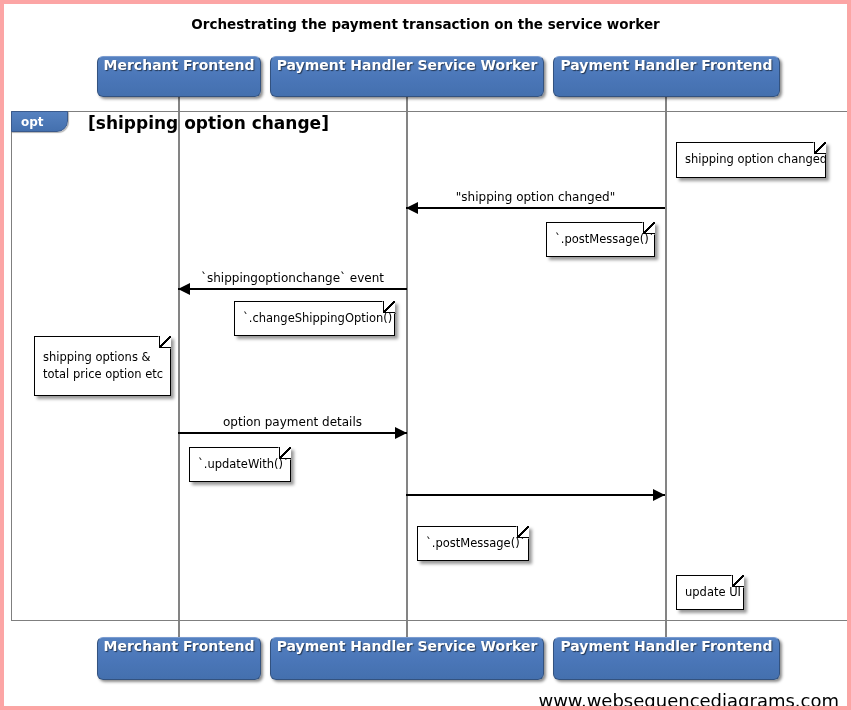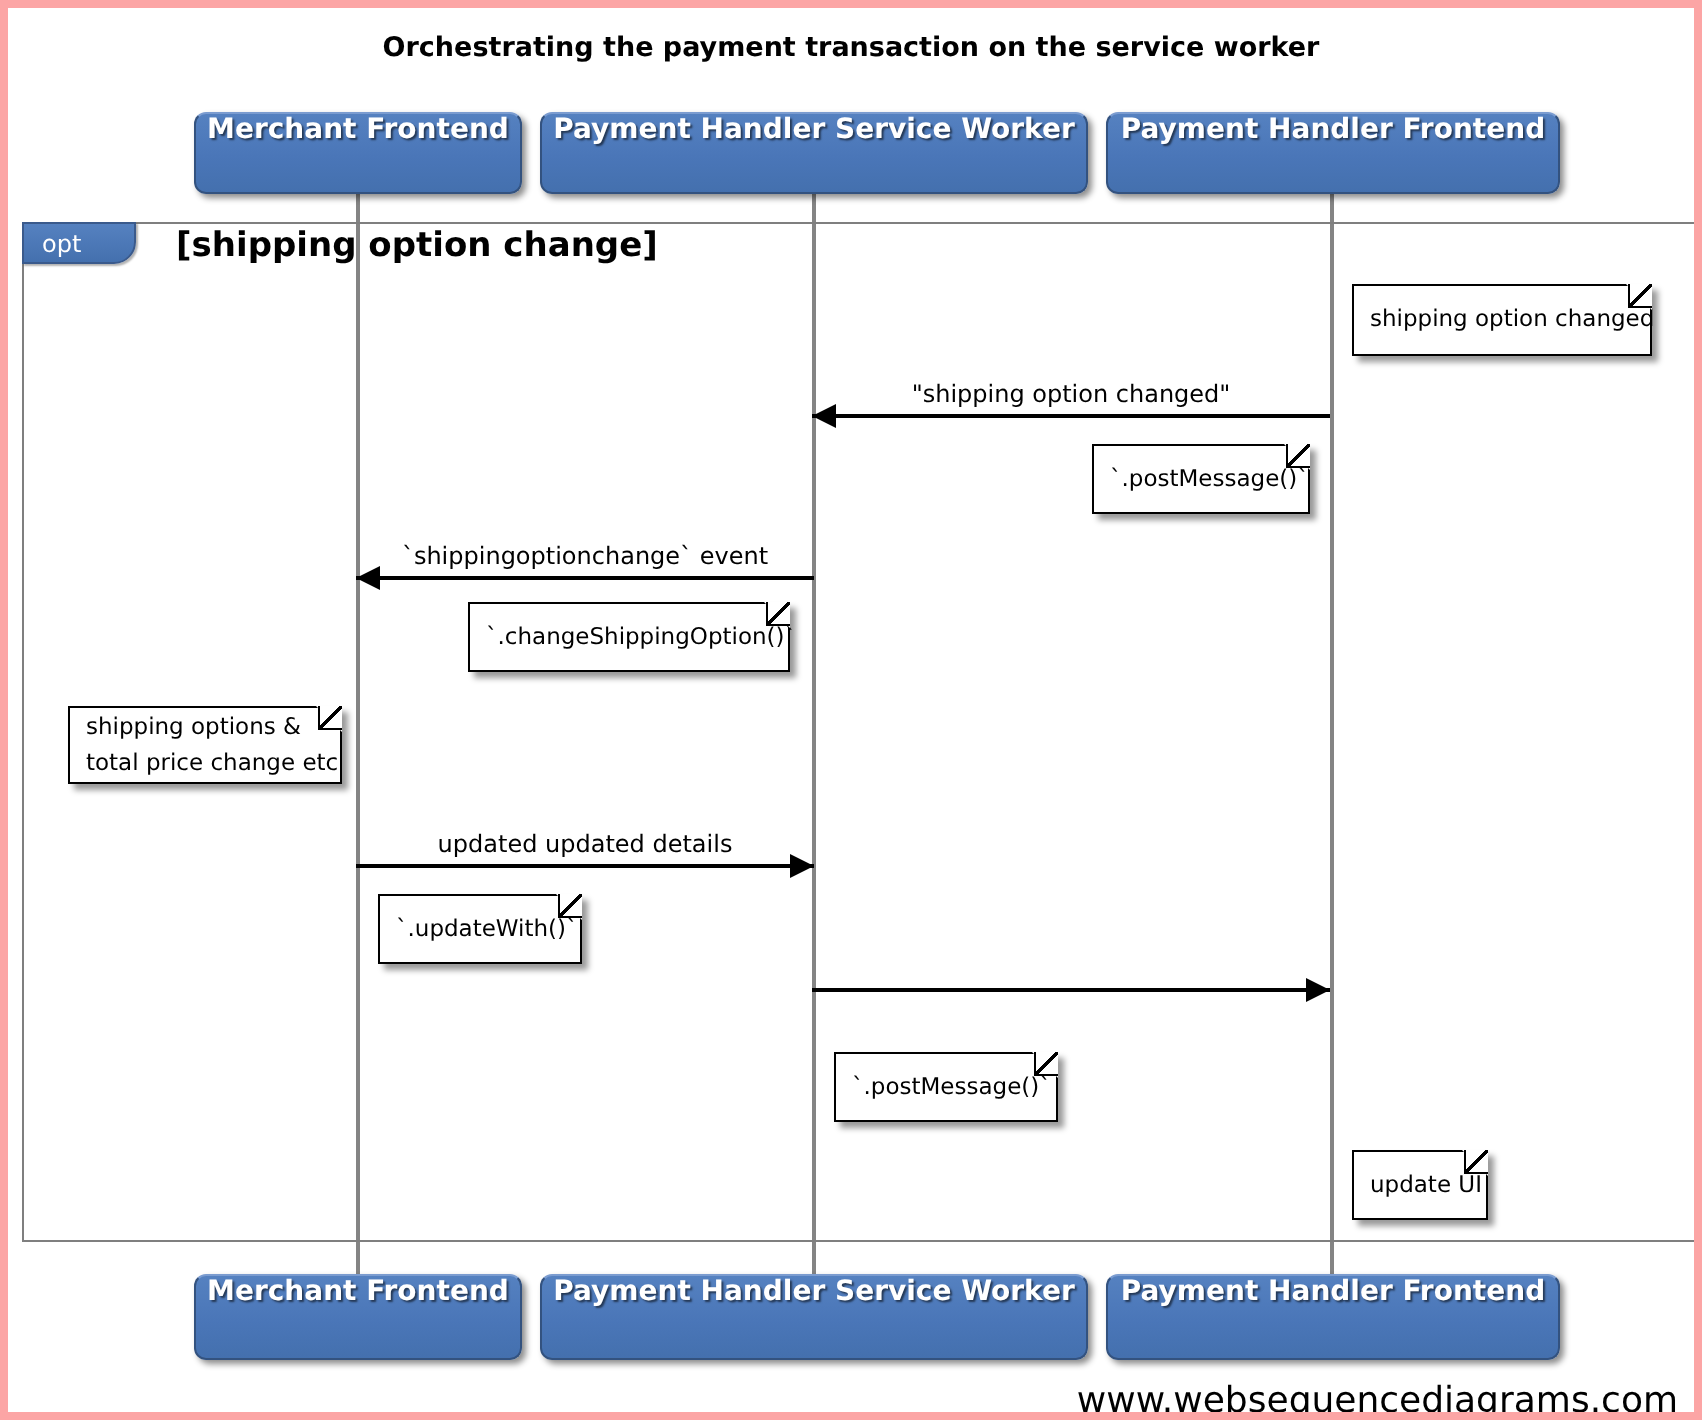--- a/index.html
+++ b/index.html
@@ -19,21 +19,21 @@
          text-shadow:1px 1px 1px rgba(0,0,0,0.55);}
 
   .lifeline{position:absolute;width:2px;background:#848484;}
 
   .frame{position:absolute;left:7px;top:107px;width:838px;height:510px;
          border:1px solid #7f7f7f;box-sizing:border-box;}
   .opt-tag{position:absolute;left:7px;top:107px;width:57px;height:21px;box-sizing:border-box;
          background:linear-gradient(180deg,#5581c0,#4470ae);
          border:1px solid #3a5a8c;border-radius:0 0 11px 0;
          display:flex;align-items:center;box-shadow:1px 1px 1px rgba(0,0,0,0.3);}
-  .opt-tag span{color:#fff;font-weight:normal;font-size:12px;padding-left:9px;}
+  .opt-tag span{color:#fff;font-weight:bold;font-size:12px;padding-left:9px;}
   .guard{position:absolute;left:84px;top:109px;font-weight:bold;font-size:17px;white-space:nowrap;}
 
   .msg{position:absolute;}
   .msg-label{height:16px;line-height:16px;text-align:center;font-size:12px;
              white-space:nowrap;padding-bottom:2px;}
   .msg-line{position:relative;height:2px;background:#000;}
   .head{position:absolute;width:0;height:0;border-style:solid;}
   .head-left{left:0;top:-5px;border-width:6px 12px 6px 0;
              border-color:transparent #000 transparent transparent;}
   .head-right{right:0;top:-5px;border-width:6px 0 6px 12px;
@@ -83,23 +83,23 @@
 
   <div class="note" style="left:672px;top:138px;width:150px;height:36px;text-align:center;">
     <span>shipping option changed</span>
   </div>
   <div class="note" style="left:542px;top:218px;width:109px;height:35px;">
     <span>`.postMessage()`</span>
   </div>
   <div class="note" style="left:230px;top:297px;width:161px;height:35px;justify-content:center;">
     <span>`.changeShippingOption()`</span>
   </div>
-  <div class="note" style="left:30px;top:349px;width:137px;height:39px;">
+  <div class="note" style="left:30px;top:332px;width:137px;height:60px;">
     <span>shipping options &amp;</span>
-    <span>total price change etc</span>
+    <span>total price option etc</span>
   </div>
   <div class="note" style="left:185px;top:443px;width:102px;height:35px;">
     <span>`.updateWith()`</span>
   </div>
   <div class="note" style="left:413px;top:522px;width:112px;height:35px;">
     <span>`.postMessage()`</span>
   </div>
   <div class="note" style="left:672px;top:571px;width:68px;height:35px;">
     <span>update UI</span>
   </div>
@@ -110,21 +110,21 @@
       <span class="head head-left"></span>
     </div>
   </div>
   <div class="msg" style="left:174px;top:266px;width:229px;">
     <div class="msg-label">`shippingoptionchange` event</div>
     <div class="msg-line">
       <span class="head head-left"></span>
     </div>
   </div>
   <div class="msg" style="left:174px;top:410px;width:229px;">
-    <div class="msg-label">updated updated details</div>
+    <div class="msg-label">option payment details</div>
     <div class="msg-line">
       <span class="head head-right"></span>
     </div>
   </div>
   <div class="msg" style="left:402px;top:490px;width:259px;">
     <div class="msg-line">
       <span class="head head-right"></span>
     </div>
   </div>
 

